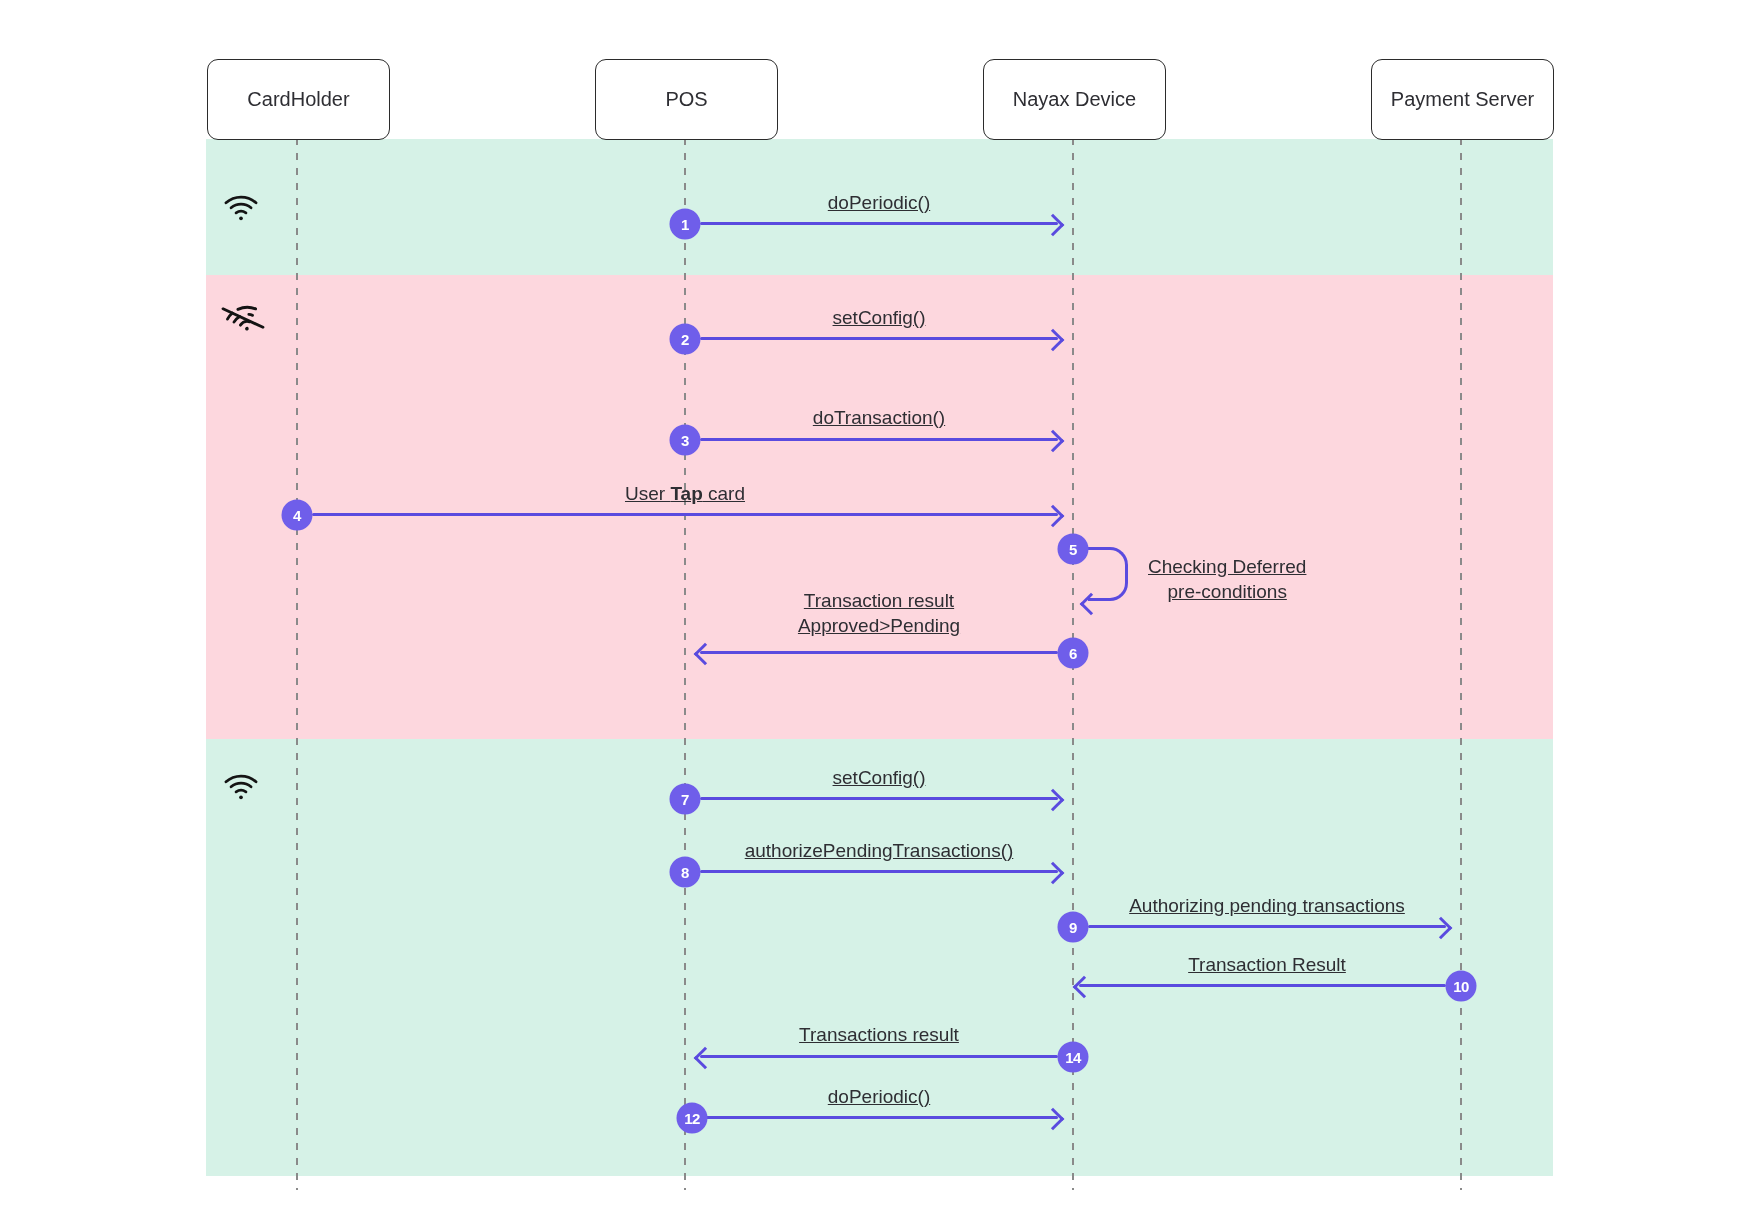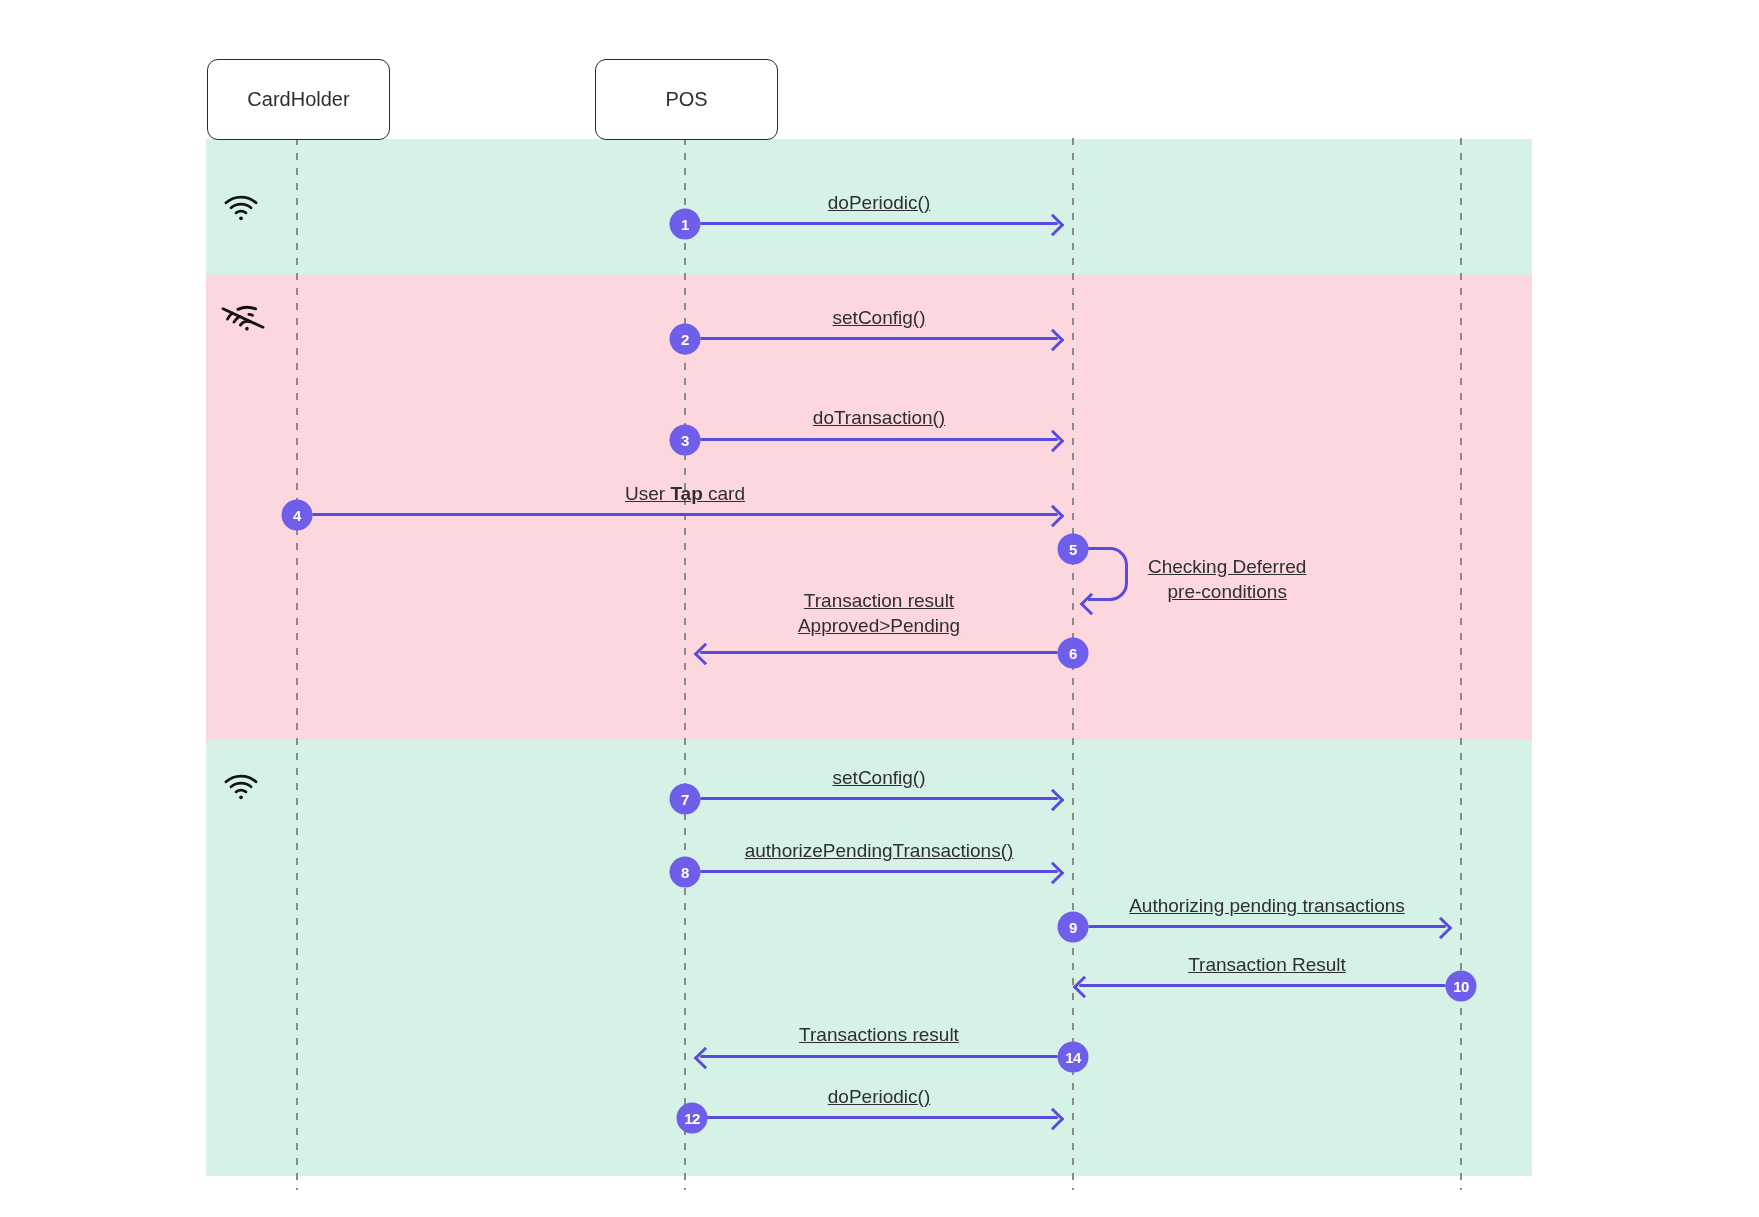--- a/index.html
+++ b/index.html
@@ -1,17 +1,17 @@
 <!DOCTYPE html>
 <html><head>
 <meta charset="utf-8">
 <style>
   html,body{margin:0;padding:0;background:#ffffff;}
   .canvas{
-    position:relative;width:1532px;height:1217px;background:#ffffff;overflow:hidden;
+    position:relative;width:1759px;height:1217px;background:#ffffff;overflow:hidden;
     font-family:"Liberation Sans","DejaVu Sans",sans-serif;color:#2e2e33;
   }
   .band{position:absolute;left:206px;width:1347px;}
   .band.online{background:#d6f2e7;}
   .band.offline{background:#fdd7de;}
   .lifeline{
     position:absolute;width:2px;top:138px;height:1052px;
     background:repeating-linear-gradient(to bottom,#8a8a8a 0 7px,transparent 7px 15px);
   }
   .actor{
@@ -83,20 +83,26 @@
   <div class="lifeline" style="left:684px"></div>
   <div class="lifeline" style="left:1072px"></div>
   <div class="lifeline" style="left:1460px"></div>
 
   <div class="actor" style="left:207px">
       <span>CardHolder</span>
     </div>
   <div class="actor" style="left:595px">
       <span>POS</span>
     </div>
+  <div class="actor" style="left:983px">
+      <span>Nayax Device</span>
+    </div>
+  <div class="actor" style="left:1371px">
+      <span>Payment Server</span>
+    </div>
 
   <div>
     <div class="arrow" style="left:700px;top:222px;width:358px">
         <span class="chev r"></span>
       </div>
     <div class="num" style="left:685px;top:224px">1</div>
     <div class="lbl" style="left:879px;top:190px">doPeriodic()</div>
   </div>
 
   <div>

